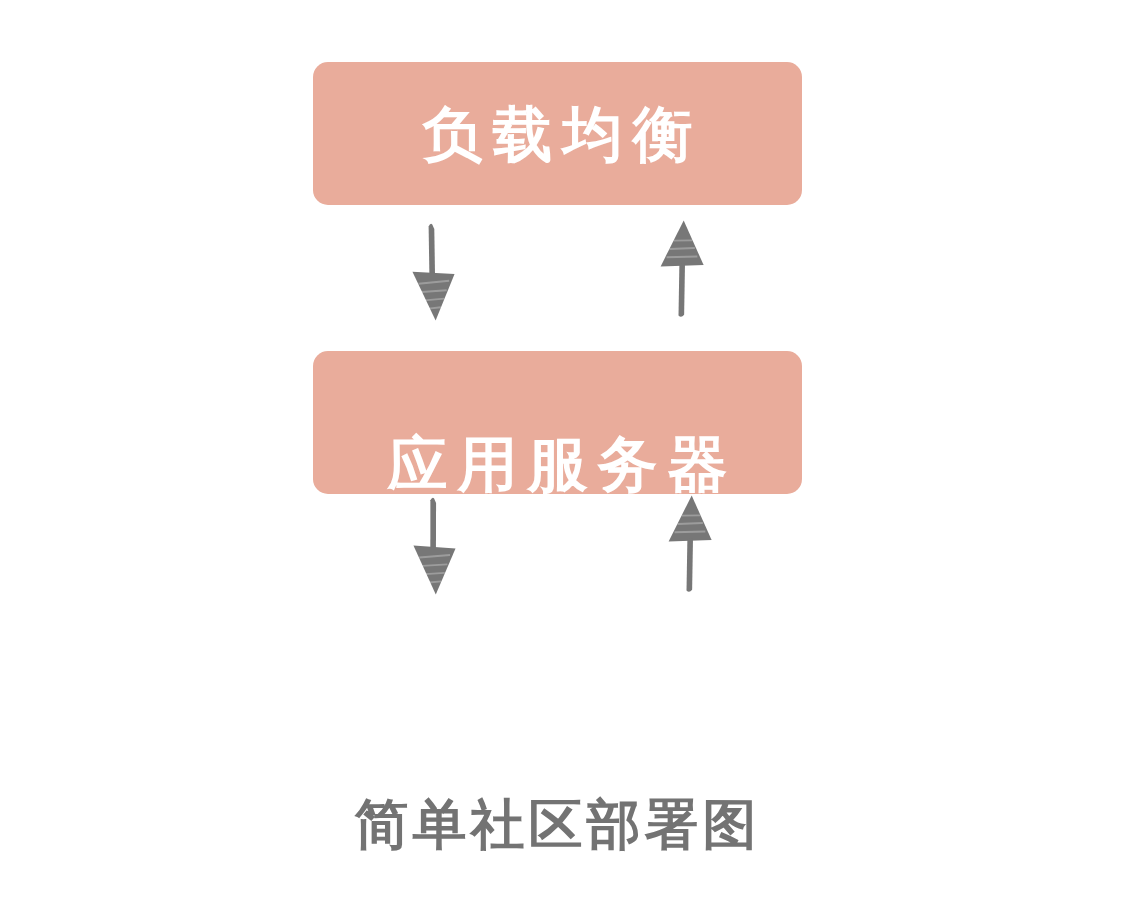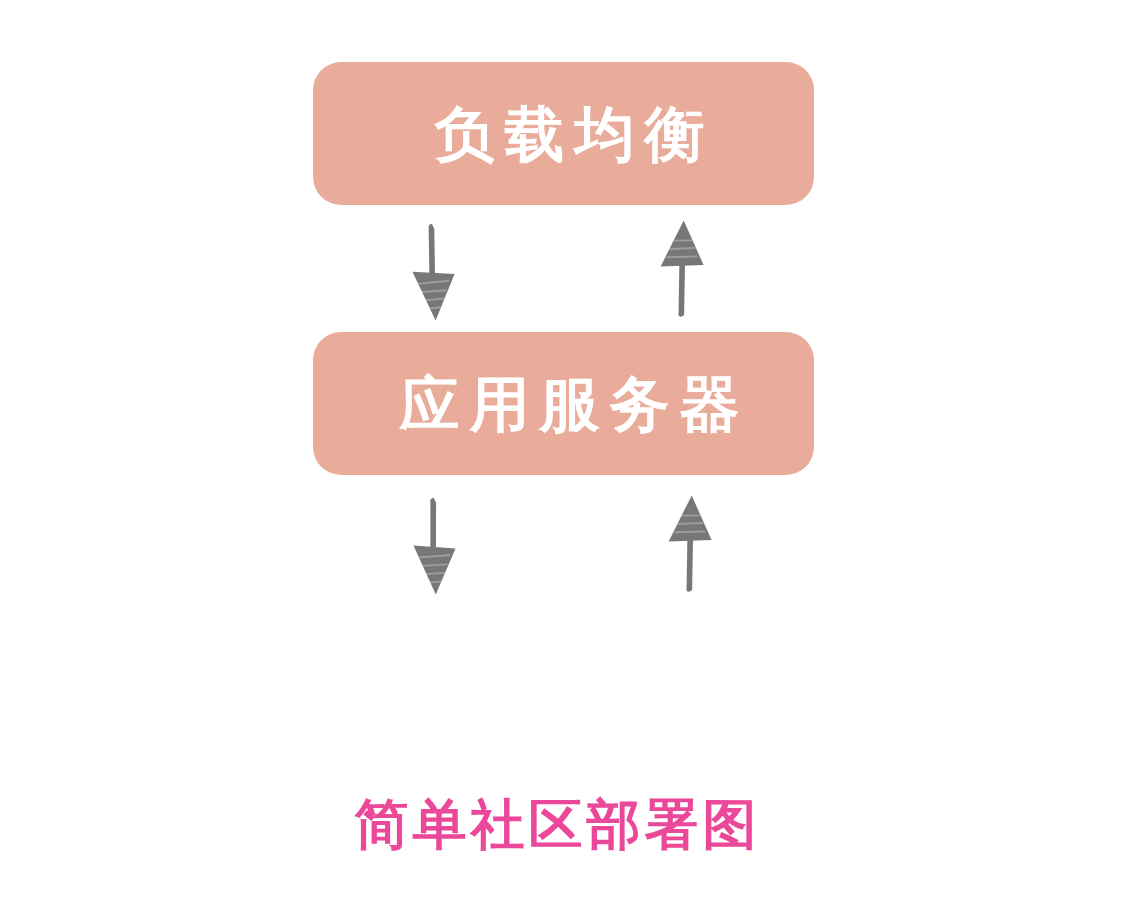--- a/index.html
+++ b/index.html
@@ -14,56 +14,55 @@
     height: 920px;
     background: #ffffff;
     overflow: hidden;
   }
   .node {
     position: absolute;
     left: 313px;
     width: 489px;
     height: 143px;
     background: #e9ac9b;
-    border-radius: 28px;
+    border-radius: 15px;
     display: flex;
     align-items: center;
     justify-content: center;
-    padding-left: 12px;
   }
   .node-label {
     color: #ffffff;
     font-size: 60px;
     font-weight: bold;
     letter-spacing: 10px;
     text-indent: 10px; 
     line-height: 1;
     user-select: none;
   }
   #node-load-balancer { top: 62px; }
-  #node-app-server    { top: 332px; }
+  #node-app-server    { top: 351px; align-items: flex-end; }
   #node-database      { top: 608px; }
 
   .arrow {
     position: absolute;
     width: 56px;
     height: 108px;
   }
   #arrow-down-1 { left: 405px; top: 218px; transform: rotate(-2deg); }
   #arrow-up-1   { left: 654px; top: 215px; transform: rotate(2deg); }
   #arrow-down-2 { left: 406px; top: 492px; transform: rotate(-1deg); }
   #arrow-up-2   { left: 662px; top: 490px; transform: rotate(2deg); }
 
   .caption {
     position: absolute;
     left: 313px;
     top: 793px;
     width: 489px;
     text-align: center;
-    color: #ec4899;
+    color: #737373;
     font-size: 54px;
     font-weight: bold;
     letter-spacing: 4px;
     line-height: 1.2;
     user-select: none;
   }
 </style>
 </head>
 <body>
 

